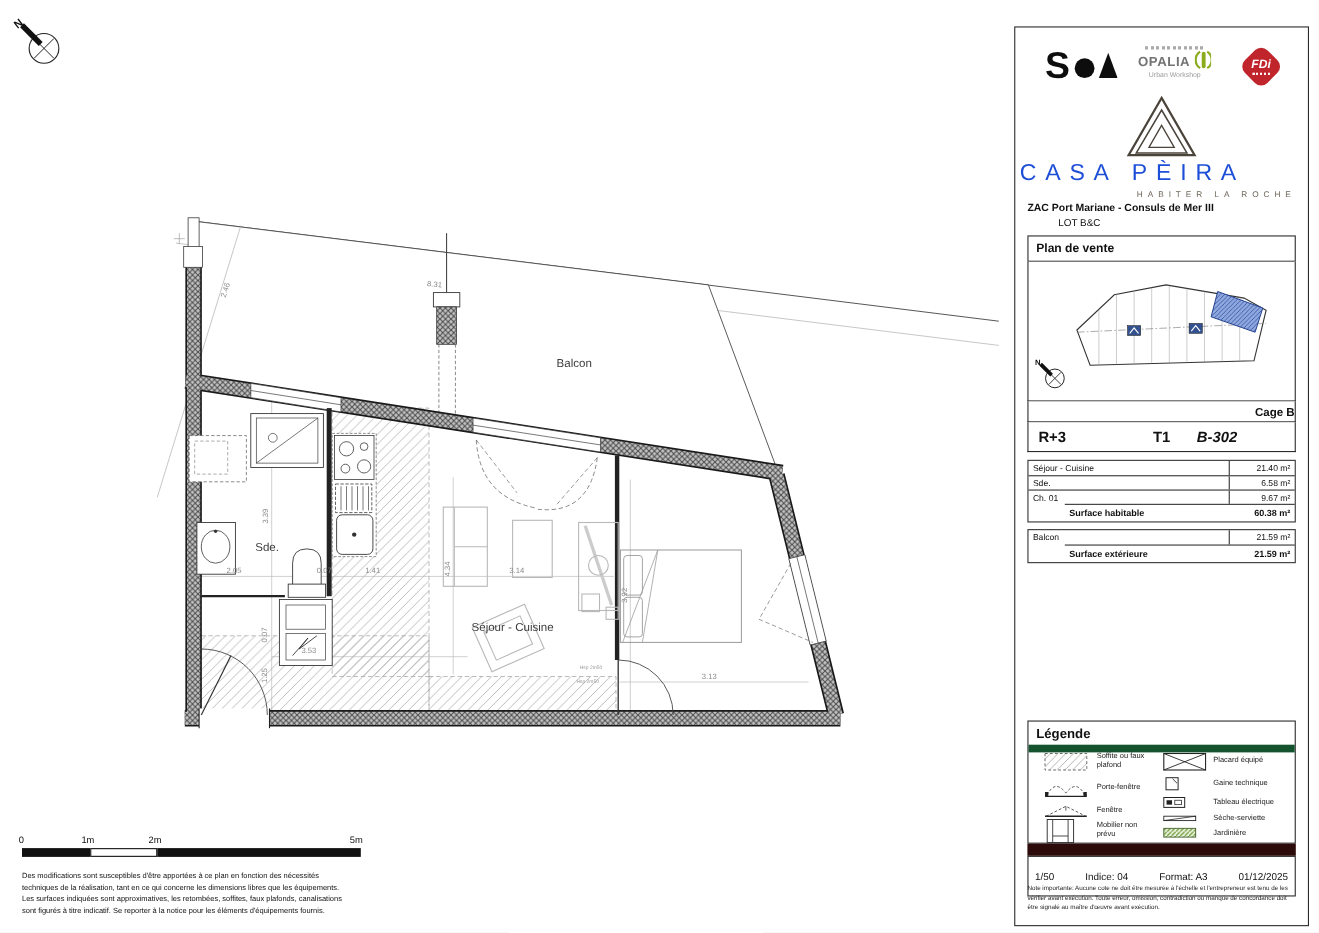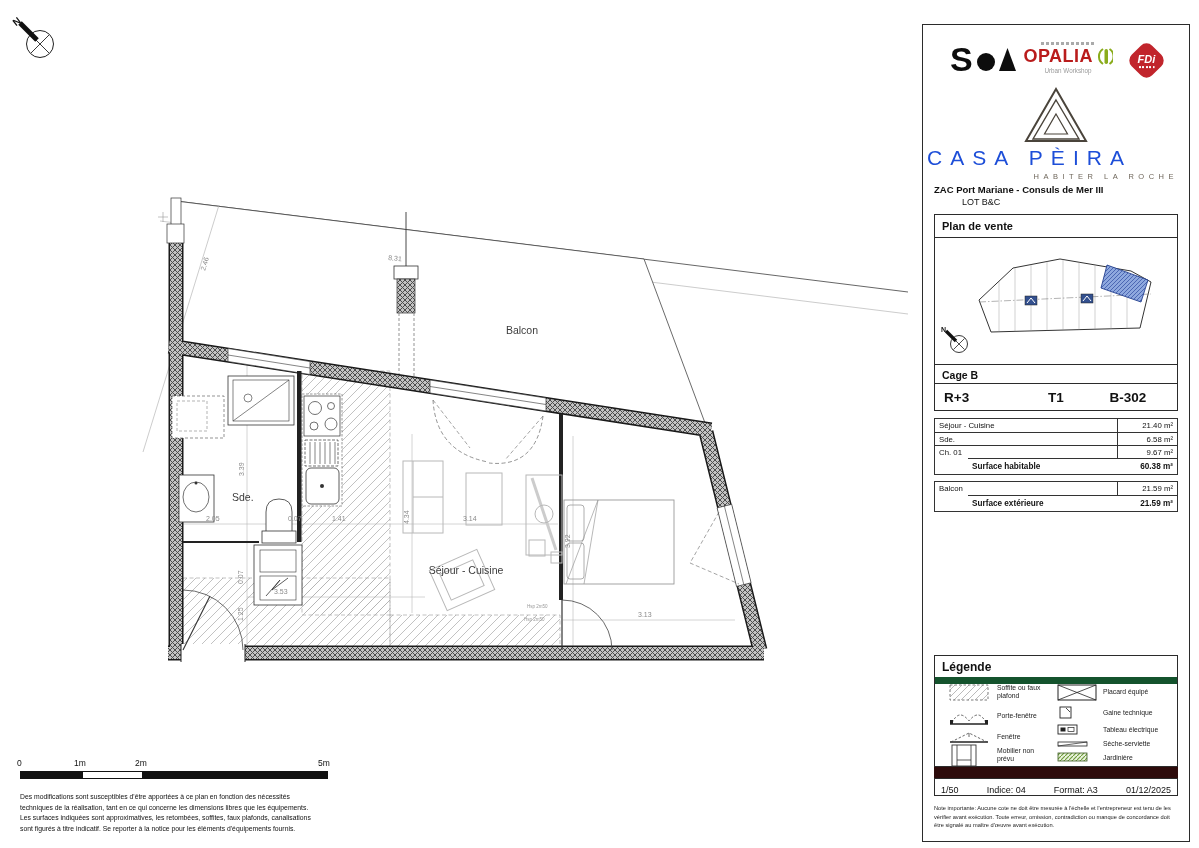--- a/index.html
+++ b/index.html
@@ -9,41 +9,41 @@
   svg text{font-family:"Liberation Sans",sans-serif;}
   
   .panel{position:absolute;left:922px;top:24px;width:268px;height:818px;
          border:1.5px solid #2b2b2b;background:#fff;box-sizing:border-box;}
   .pbox{position:absolute;left:934px;background:#fff;width:244px;border:1px solid #2b2b2b;box-sizing:border-box;}
   .ptitle{font-weight:bold;font-size:11px;padding:5px 0 0 7px;}
   .cage-title{font-weight:bold;font-size:10.5px;padding:4px 0 0 7px;}
   .unit-row{display:flex;align-items:center;font-weight:bold;font-size:13.5px;}
   .unit-row .c1{width:80px;padding-left:9px;}
   .unit-row .c2{flex:1;text-align:center;}
-  .unit-row .c3{width:80px;text-align:center;padding-right:9px;}
+  .unit-row .c3{width:80px;text-align:left;padding-right:9px;font-style:italic;}
   .stable{position:absolute;left:934px;width:244px;box-sizing:border-box;}
   .sblock{border:1px solid #333;box-sizing:border-box;background:#fff;}
   .srow{display:flex;align-items:center;height:13px;font-size:7.8px;box-sizing:border-box;}
   .srow + .srow{border-top:1px solid #333;}
   .srow .lbl{flex:1;padding-left:4px;}
   .srow .val{width:60px;text-align:right;padding-right:4px;border-left:1px solid #333;box-sizing:border-box;height:100%;display:flex;align-items:center;justify-content:flex-end;}
   .srow.total{height:16px;font-weight:bold;font-size:8.2px;margin-left:33px;}
   .srow.total .val{border-left:none;}
   .legend-box{position:absolute;left:934px;top:655px;width:244px;height:112px;border:1px solid #2b2b2b;box-sizing:border-box;background:#fff;}
   .legend-title{font-weight:bold;font-size:12px;padding:4px 0 3px 7px;border-bottom:7px solid #14532d;}
   .litem{position:absolute;font-size:6.8px;line-height:1.25;color:#222;}
   .maroon{position:absolute;left:934px;top:767px;width:244px;height:11px;}
-  .footrow{position:absolute;left:934px;top:778px;width:244px;height:18px;border:1px solid #2b2b2b;
-           box-sizing:border-box;display:flex;align-items:flex-end;justify-content:space-between;
+  .footrow{position:absolute;left:934px;top:778px;width:244px;height:37px;border:1px solid #2b2b2b;
+           box-sizing:border-box;display:flex;align-items:center;justify-content:space-between;
            font-size:9px;padding:0 6px;}
   .note{position:absolute;left:934px;top:804px;width:246px;font-size:5.7px;line-height:1.5;color:#222;}
   
   .opalia{position:absolute;left:1022px;top:42px;width:92px;text-align:center;}
   .opalia .top-line{height:3px;width:54px;margin:0 auto 1px auto;background:repeating-linear-gradient(90deg,#aaa 0 3px,#fff 3px 5px);}
-  .opalia .name{font-size:18px;font-weight:bold;color:#b91c1c;letter-spacing:.5px;display:inline-block;}
+  .opalia .name{font-size:12px;font-weight:bold;color:#737373;letter-spacing:.5px;display:inline-block;}
   .opalia .sub{font-size:6.3px;color:#9a9a9a;margin-top:0px;}
   .fdi{position:absolute;left:1126px;top:40px;width:40px;height:40px;display:flex;align-items:center;justify-content:center;}
   .fdi .diamond{width:29px;height:29px;background:#c1252c;border-radius:8px;transform:rotate(45deg);
                 display:flex;align-items:center;justify-content:center;}
   .fdi .inner{transform:rotate(-45deg);text-align:center;color:#fff;}
   .fdi .inner .t{font-size:11px;font-weight:bold;font-style:italic;line-height:1;}
   .fdi .inner .bar{height:2px;width:16px;margin:1px auto 0;background:repeating-linear-gradient(90deg,#fff 0 2px,#c1252c 2px 3.5px);}
   .brand-name{position:absolute;left:919px;top:146px;width:244px;text-align:left;
               font-size:21px;letter-spacing:8px;text-indent:8px;color:#1d4ed8;}
   .brand-tag{position:absolute;left:934px;top:172px;width:244px;text-align:right;
@@ -315,21 +315,21 @@
       <polygon points="172,27 213,42 206,64 166,50" fill="url(#bh)" stroke="#24408f" stroke-width="0.9"></polygon>
       <g>
         <circle cx="24" cy="106" r="8.5" fill="none" stroke="#222" stroke-width="0.9"></circle>
         <path d="M18.5,100.5 L29.5,111.5 M29.5,100.5 L18.5,111.5" stroke="#222" stroke-width="0.8"></path>
         <line x1="11" y1="93" x2="21" y2="103" stroke="#111" stroke-width="3.4"></line>
         <text x="6" y="94" font-size="7" font-weight="bold" fill="#111">N</text>
       </g>
     </svg>
   </div>
 
-  <div class="pbox" style="top:365px;height:19px;border-top:none;">
+  <div class="pbox" style="top:365px;height:19px;border-top:none;text-align:right;">
     <div class="cage-title">Cage B</div>
   </div>
 
   <div class="pbox unit-row" style="top:384px;height:27px;border-top:none;">
     <div class="c1">R+3</div>
     <div class="c2">T1</div>
     <div class="c3">B-302</div>
   </div>
 
   <div class="stable" style="top:418px;">

